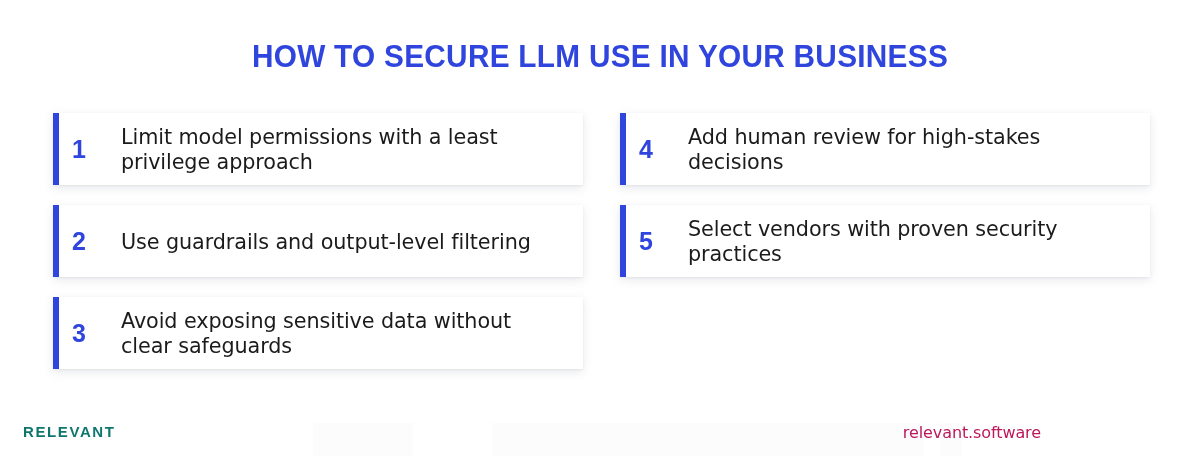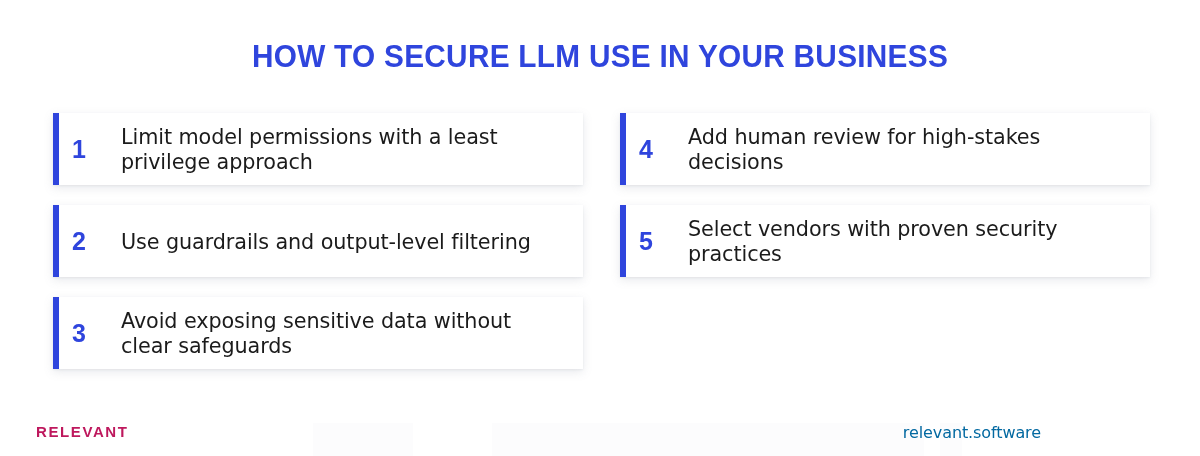--- a/index.html
+++ b/index.html
@@ -108,36 +108,36 @@
     position: absolute;
     background: #fcfcfd;
   }
   .ghost-a { left: 313px;  top: 423px; width: 100px; height: 33px; }
   .ghost-b { left: 492px;  top: 423px; width: 432px; height: 33px; }
   .ghost-c { left: 940px;  top: 423px; width: 22px;  height: 33px; }
 
   
   .footer-logo {
     position: absolute;
-    left: 36px;
+    left: 23px;
     top: 423px;
     font-size: 15px;
     font-weight: 700;
     letter-spacing: 1.6px;
-    color: #be185d;
+    color: #0f766e;
     font-family: "Liberation Sans", sans-serif;
   }
 
   .footer-site {
     position: absolute;
     right: 23px;
     top: 423px;
     font-size: 16px;
     font-weight: 400;
-    color: #0369a1;
+    color: #be185d;
     font-family: "DejaVu Sans", sans-serif;
     letter-spacing: -0.1px;
   }
 </style>
 </head>
 <body>
 
 <div class="infographic">
 
   <div class="title">HOW TO SECURE LLM USE IN YOUR BUSINESS</div>

